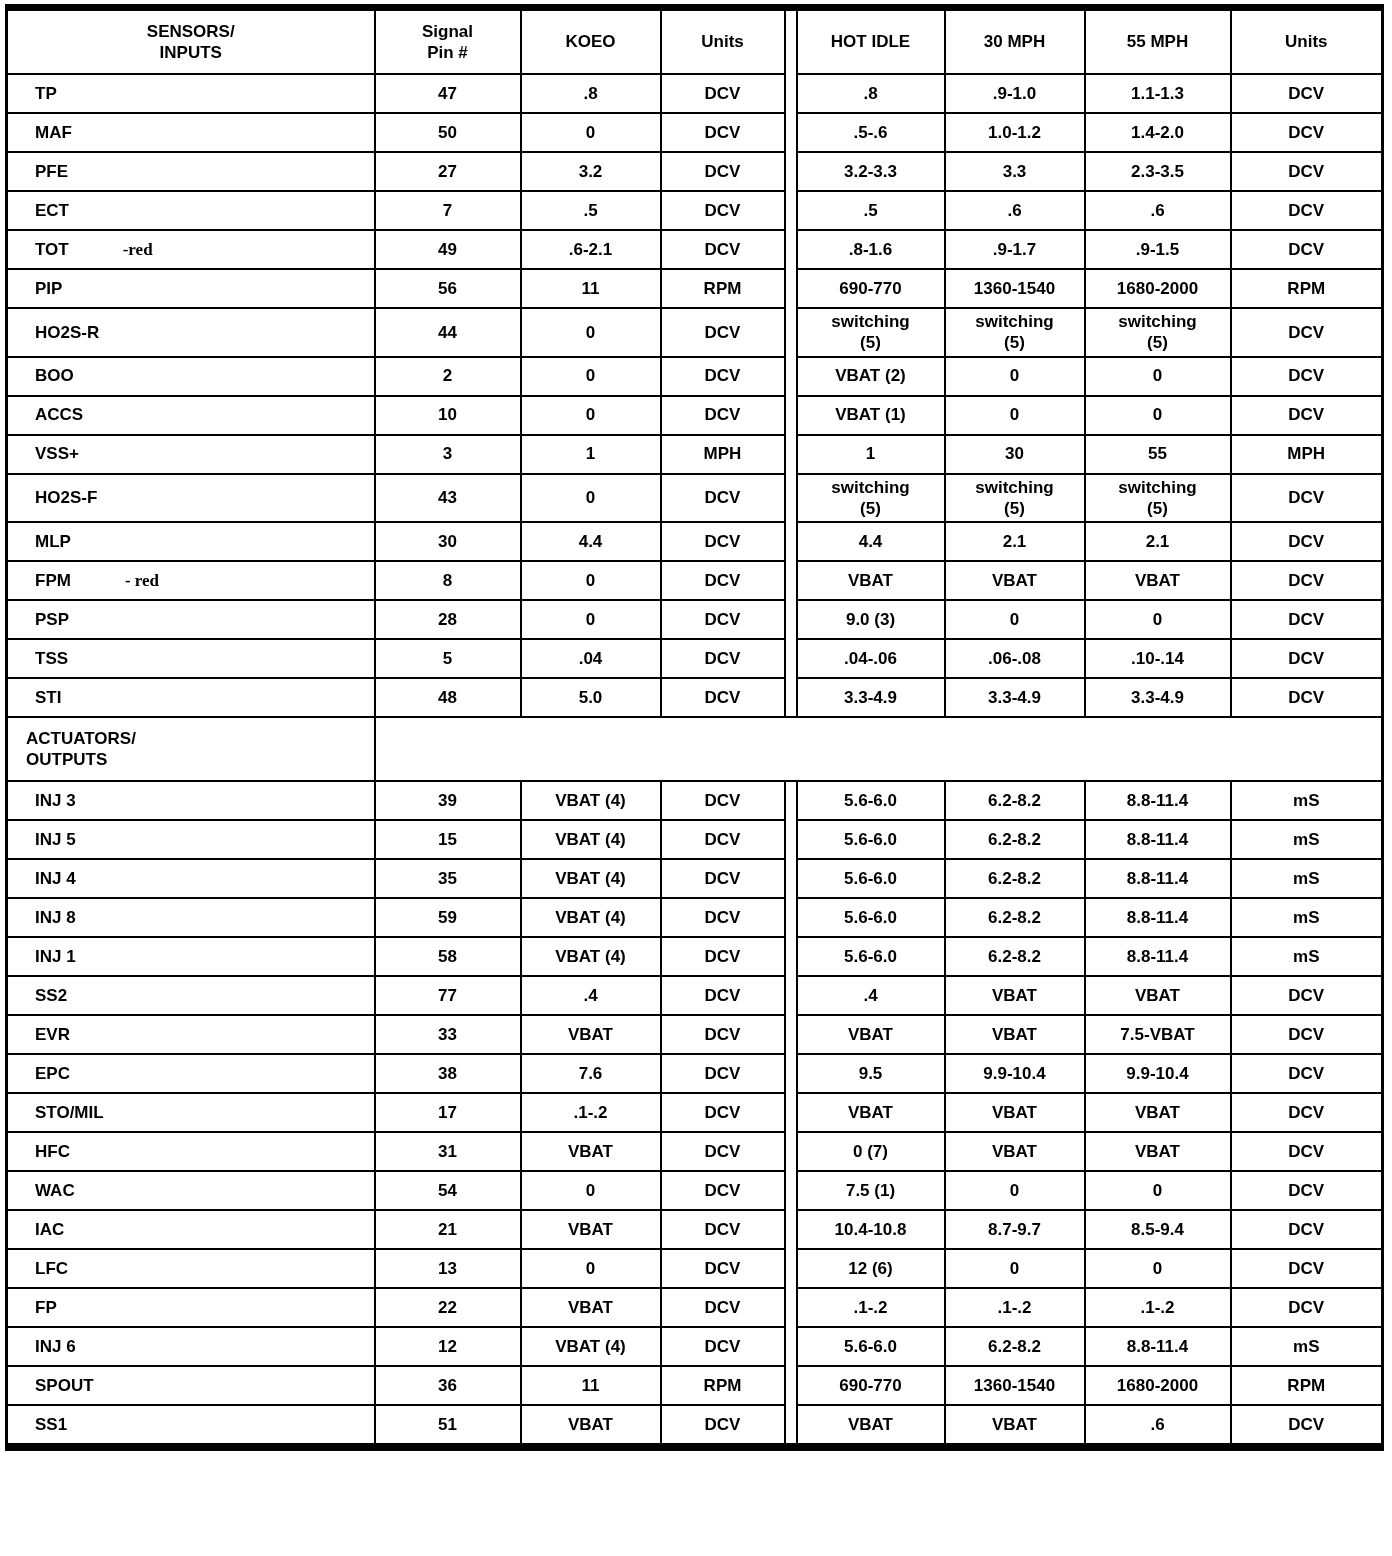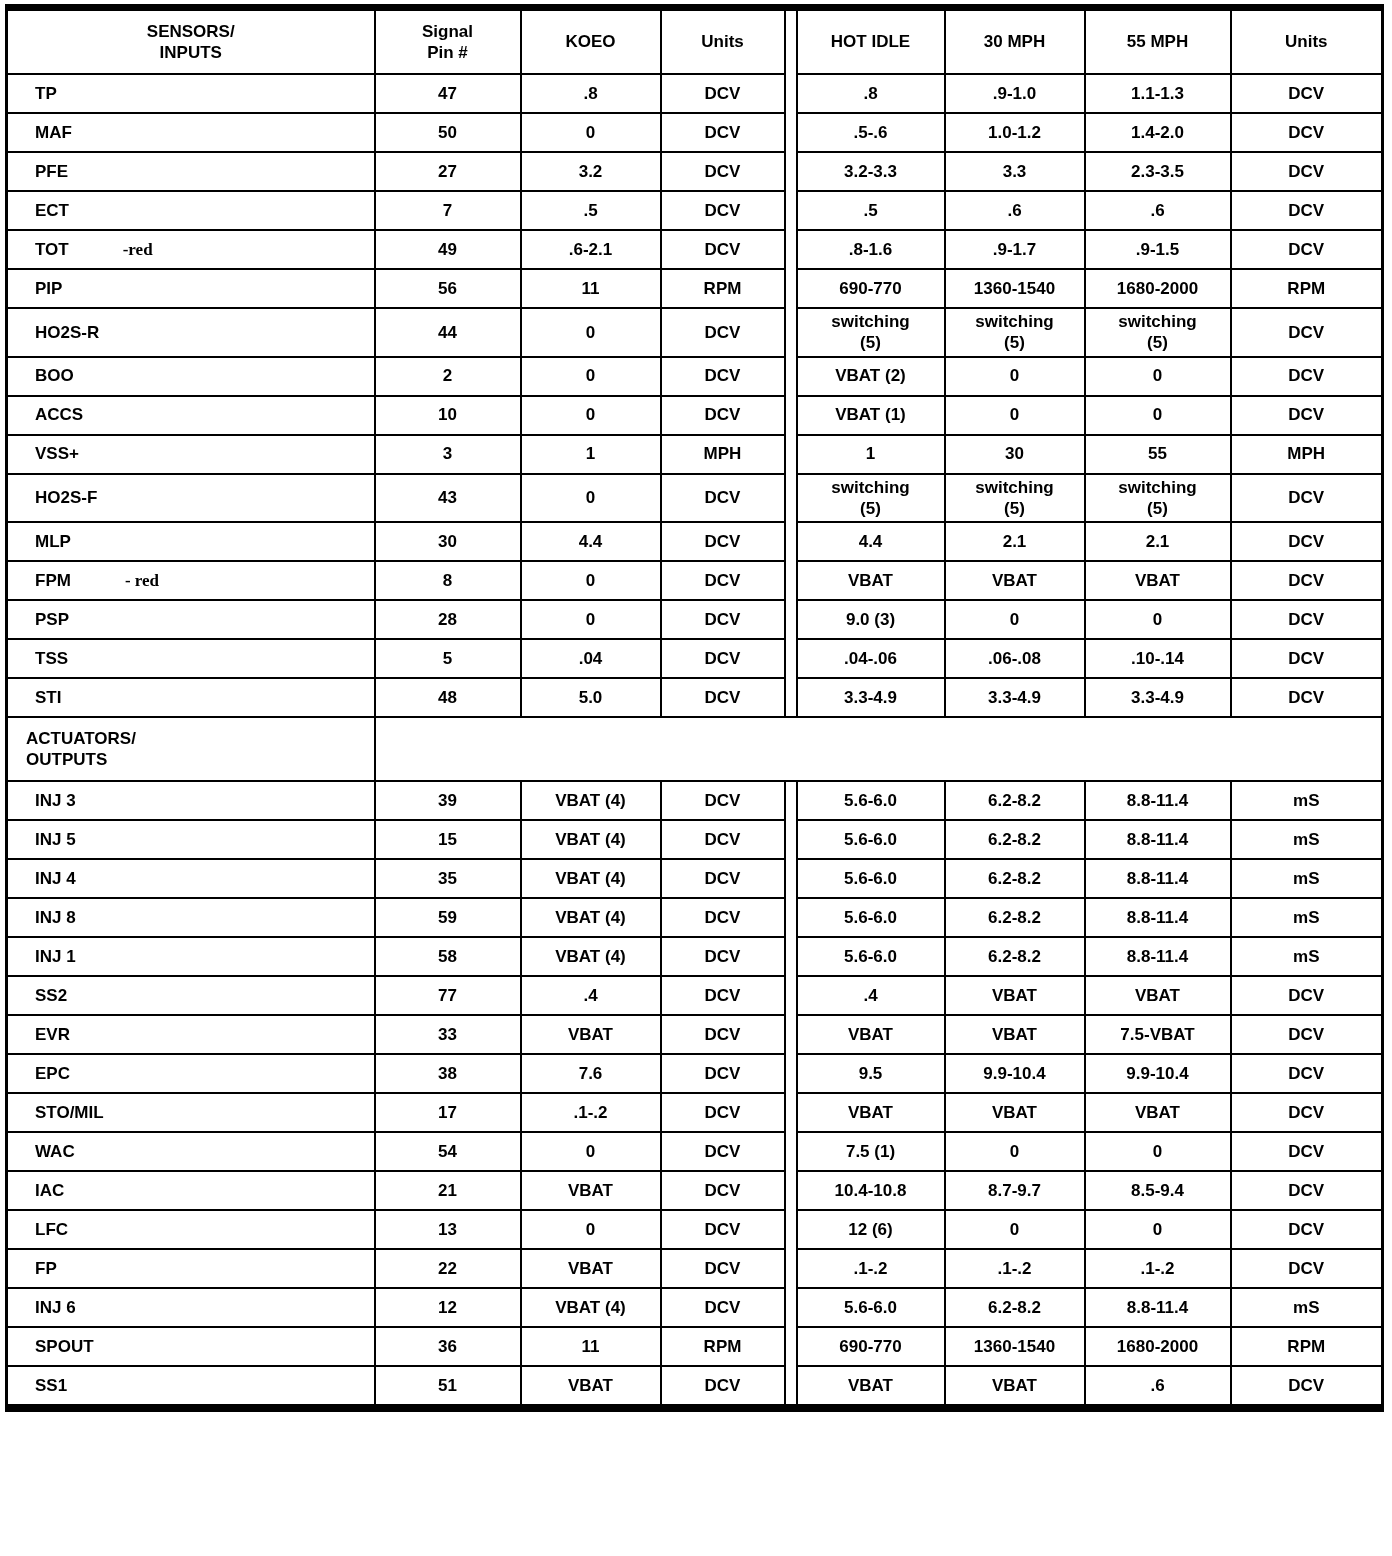--- a/index.html
+++ b/index.html
@@ -378,20 +378,31 @@
           <td class="value-cell">17</td>
           <td class="value-cell">.1-.2</td>
           <td class="value-cell">DCV</td>
           <td class="spacer"></td>
           <td class="value-cell">VBAT</td>
           <td class="value-cell">VBAT</td>
           <td class="value-cell">VBAT</td>
           <td class="value-cell">DCV</td>
         </tr>
         <tr>
+          <td class="label-cell"><span class="row-name">HFC</span></td>
+          <td class="value-cell">31</td>
+          <td class="value-cell">VBAT</td>
+          <td class="value-cell">DCV</td>
+          <td class="spacer"></td>
+          <td class="value-cell">0 (7)</td>
+          <td class="value-cell">VBAT</td>
+          <td class="value-cell">VBAT</td>
+          <td class="value-cell">DCV</td>
+        </tr>
+        <tr>
           <td class="label-cell"><span class="row-name">WAC</span></td>
           <td class="value-cell">54</td>
           <td class="value-cell">0</td>
           <td class="value-cell">DCV</td>
           <td class="spacer"></td>
           <td class="value-cell">7.5 (1)</td>
           <td class="value-cell">0</td>
           <td class="value-cell">0</td>
           <td class="value-cell">DCV</td>
         </tr>

